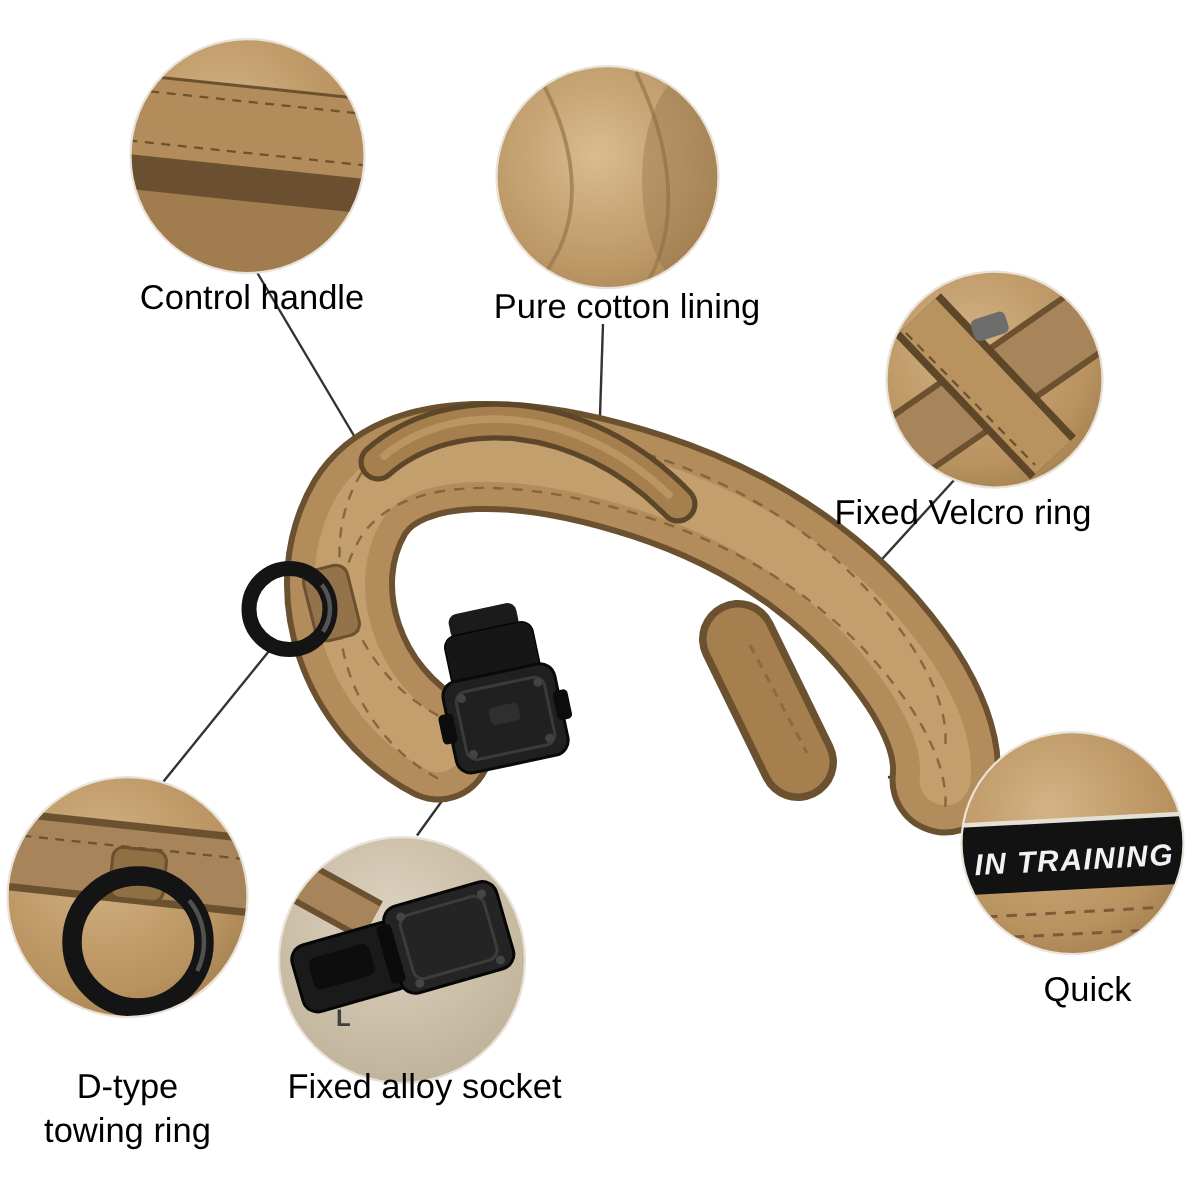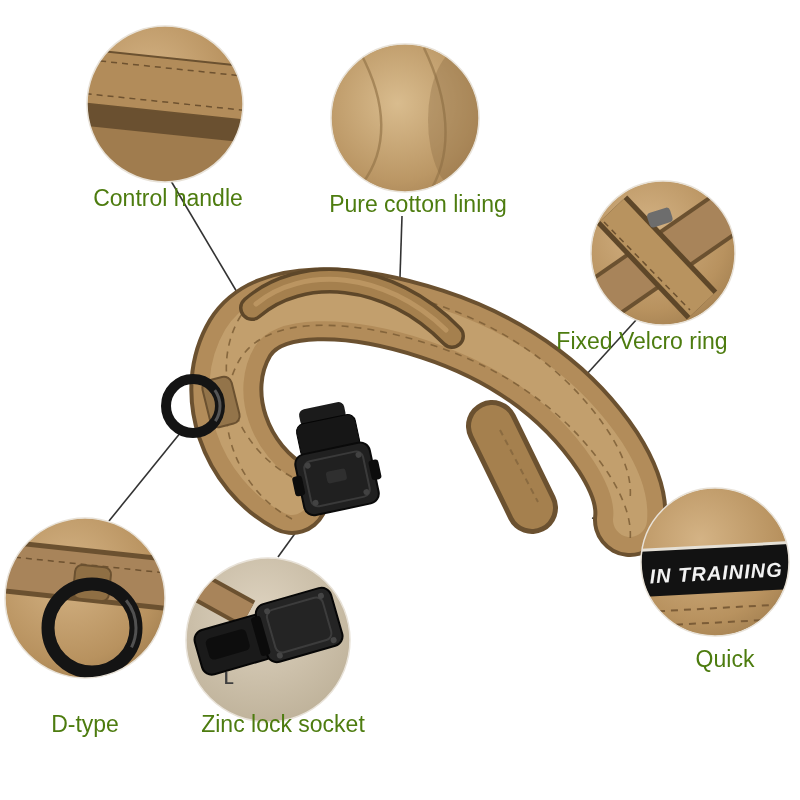--- a/index.html
+++ b/index.html
@@ -3,21 +3,21 @@
 <meta charset="utf-8">
 <style>
   html,body{margin:0;padding:0;background:#ffffff;}
   .stage{
     position:relative;width:800px;height:800px;background:#ffffff;
     font-family:"Liberation Sans", sans-serif;overflow:hidden;
   }
   .art{position:absolute;left:0;top:0;}
   .label{
     position:absolute;transform:translateX(-50%);
-    text-align:center;color:#4d7c0f;font-size:23px;line-height:29px;
+    text-align:center;color:#000000;font-size:23px;line-height:29px;
     white-space:nowrap;
   }
   svg text{font-family:"Liberation Sans", sans-serif;}
 </style>
 </head>
 <body>
 
 <div class="stage">
 
   <svg class="art" width="800" height="800" viewBox="0 0 800 800">
@@ -195,19 +195,20 @@
   <div class="label" style="left:168px;top:184px">Control handle</div>
 
   <div class="label" style="left:418px;top:190px">Pure cotton lining</div>
 
   <div class="label" style="left:642px;top:327px">Fixed Velcro ring</div>
 
   <div class="label" style="left:725px;top:645px">Quick</div>
 
   <div class="label" style="left:85px;top:710px">
     <span style="display:block">D-type</span>
+    <span style="display:block">towing ring</span>
   </div>
 
   <div class="label" style="left:283px;top:710px">
-    <span style="display:block">Zinc lock socket</span>
+    <span style="display:block">Fixed alloy socket</span>
   </div>
 
 </div>
 
 </body></html>

